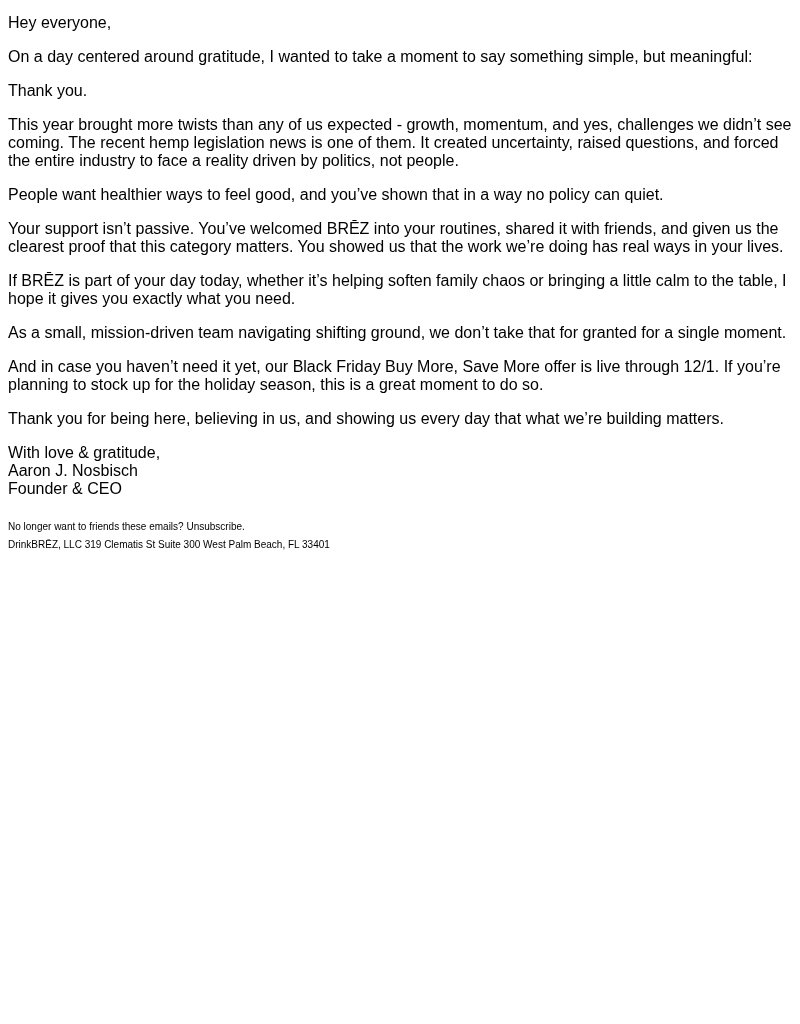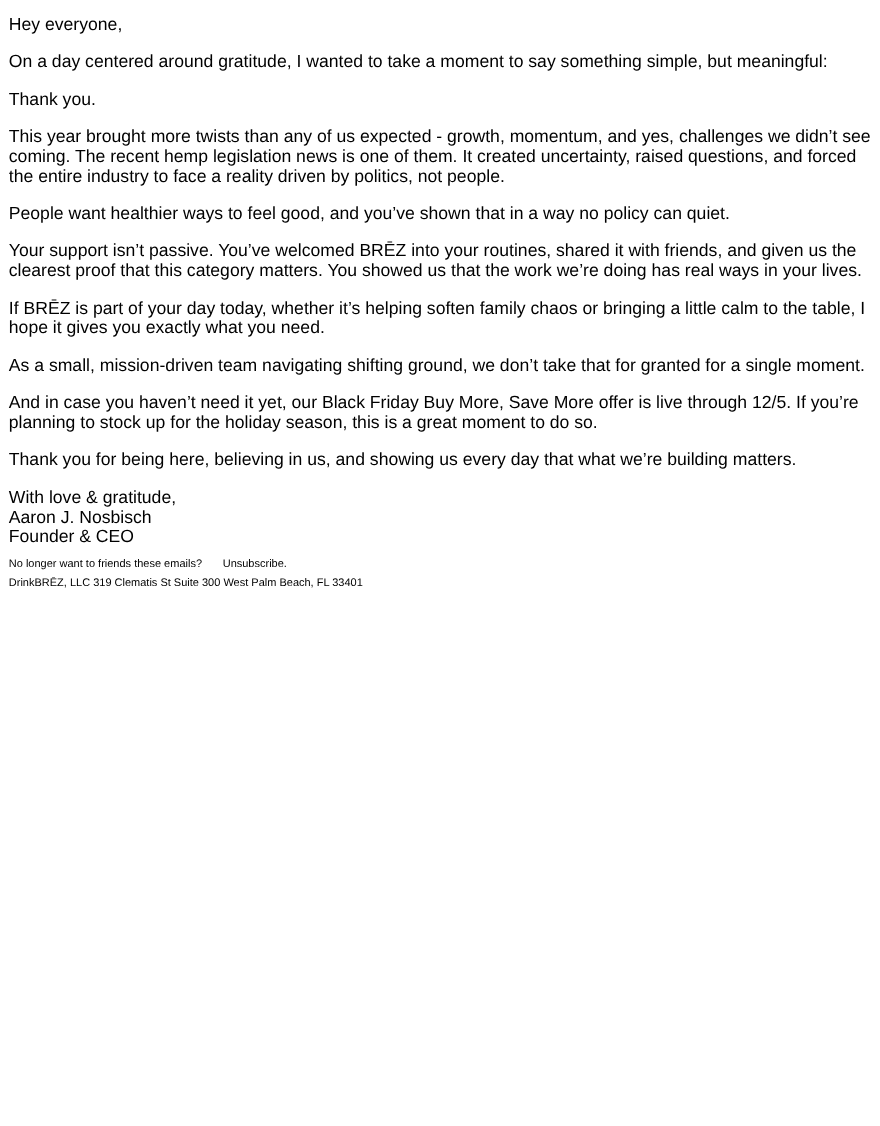--- a/index.html
+++ b/index.html
@@ -7,43 +7,43 @@
       width: 800px; height: 1024px; overflow: hidden;
       font-family: "Liberation Sans", sans-serif;
       color: #000000;
     }
     .email { padding: 14px 8px 0 8px; }
     .email p {
       margin: 0 0 16px 0;
       font-size: 16px;
       line-height: 18px;
     }
-    .email p.signoff { margin-bottom: 8px; }
+    .email p.signoff { margin-bottom: 22px; }
     .email p.signoff span { display: block; }
     .footer p {
       margin: 0 0 4px 0;
       font-size: 10px;
       line-height: 14px;
     }
-    .footer a { color: #000; text-decoration: none; margin-left: 16px; }
+    .footer a { color: #000; text-decoration: none; }
     b { font-weight: normal; }
   </style>
 </head>
 <body>
 
 <div class="email">
   <p>Hey everyone,</p>
   <p>On a day centered around gratitude, I wanted to take a moment to say something simple, but meaningful:</p>
   <p><b>Thank you.</b></p>
   <p>This year brought more twists than any of us expected - growth, momentum, and yes, challenges we didn’t see coming. The recent hemp legislation news is one of them. It created uncertainty, raised questions, and forced the entire industry to face a reality driven by politics, not people.</p>
   <p>People want healthier ways to feel good, and you’ve shown that in a way no policy can quiet.</p>
   <p>Your support isn’t passive. You’ve welcomed BRĒZ into your routines, shared it with friends, and given us the clearest proof that this category matters. You showed us that the work we’re doing has real ways in your lives.</p>
   <p>If BRĒZ is part of your day today, whether it’s helping soften family chaos or bringing a little calm to the table, I hope it gives you exactly what you need.</p>
   <p>As a small, mission-driven team navigating shifting ground, we don’t take that for granted for a single moment.</p>
-  <p><span>And in case you haven’t need it yet, our </span><b>Black Friday Buy More, Save More offer</b><span> is live through 12/5. If you’re planning to stock up for the holiday season, this is a great moment to do so.</span></p>
+  <p><span>And in case you haven’t need it yet, our </span><b>Black Friday Buy More, Save More offer</b><span> is live through 12/1. If you’re planning to stock up for the holiday season, this is a great moment to do so.</span></p>
   <p>Thank you for being here, believing in us, and showing us every day that what we’re building matters.</p>
   <p class="signoff">
     <span>With love &amp; gratitude,</span>
     <span>Aaron J. Nosbisch</span>
     <span>Founder &amp; CEO</span>
   </p>
   <div class="footer">
     <p><span>No longer want to friends these emails? </span><a href="#">Unsubscribe</a><span>.</span></p>
     <p>DrinkBRĒZ, LLC 319 Clematis St Suite 300 West Palm Beach, FL 33401</p>
   </div>

